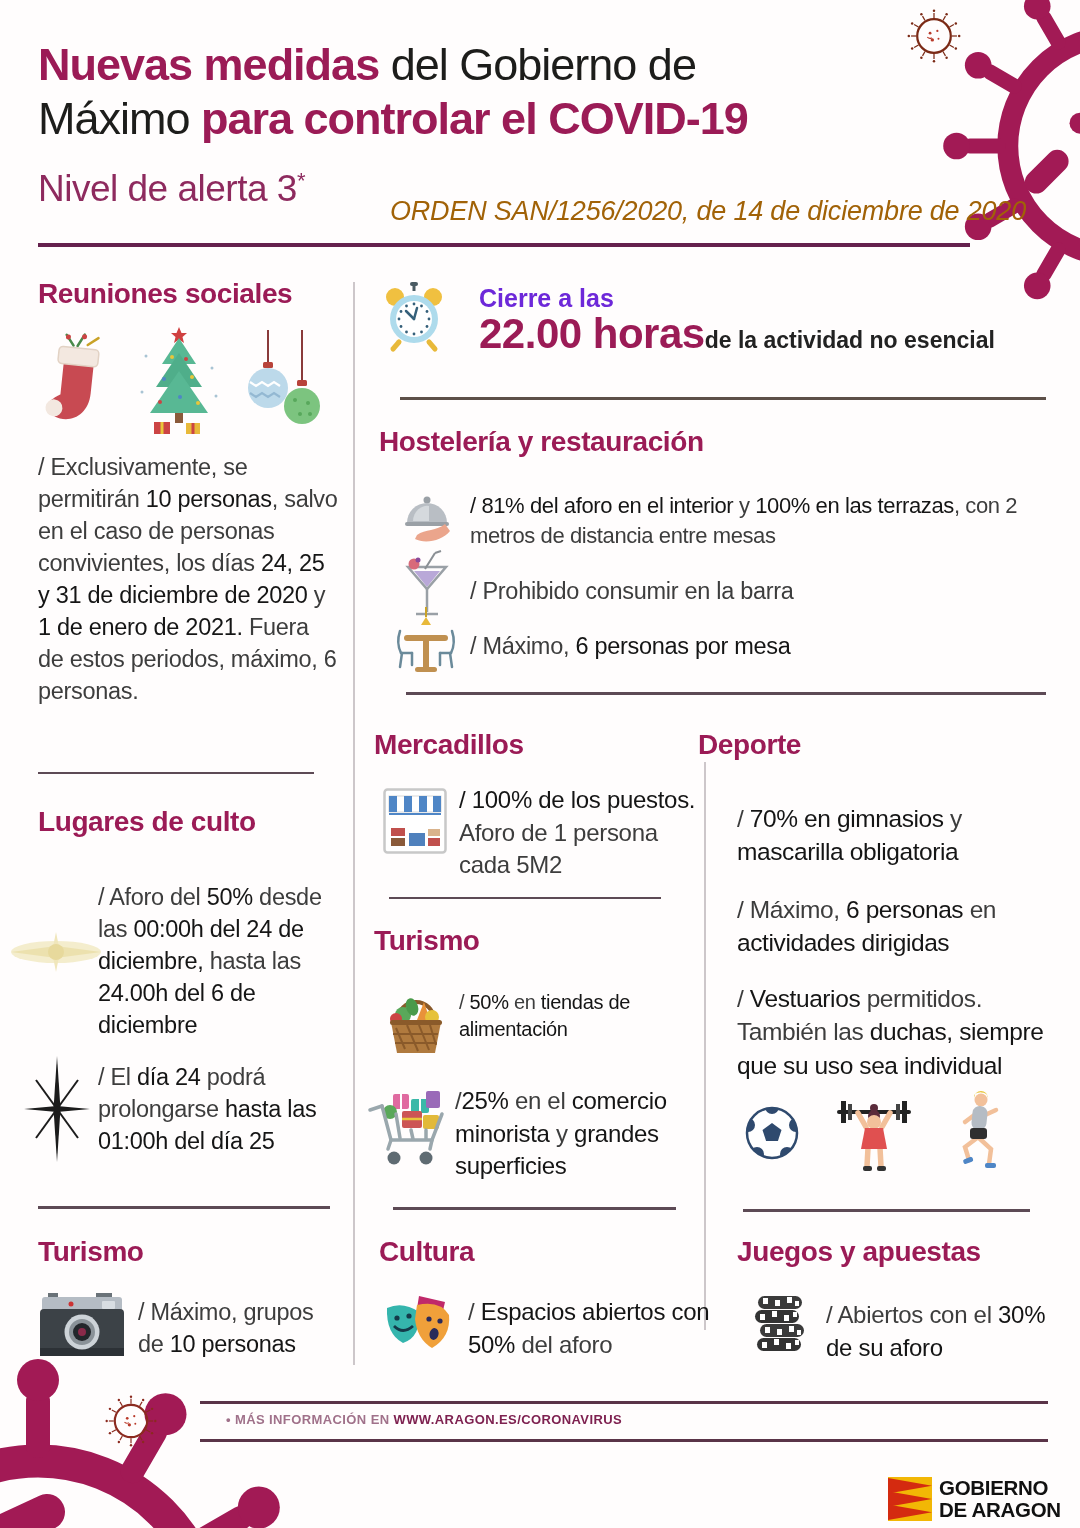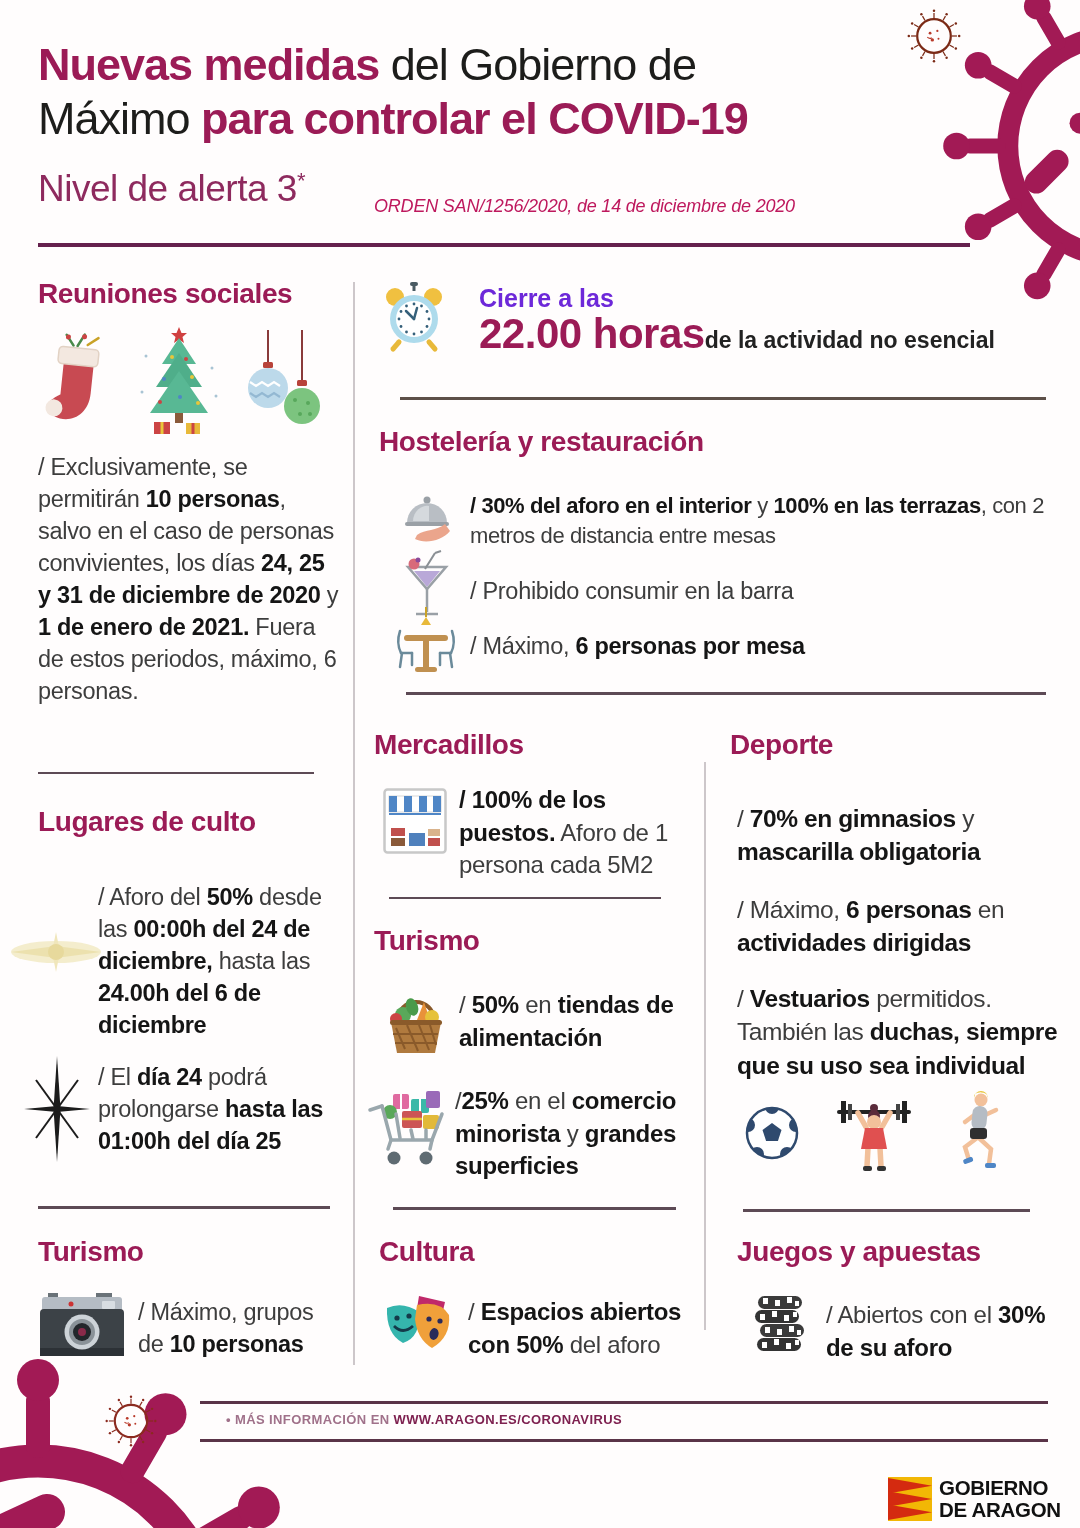--- a/index.html
+++ b/index.html
@@ -1,30 +1,30 @@
 <!DOCTYPE html>
 <html><head>
 <meta charset="utf-8">
 <style>
   html,body{margin:0;padding:0;background:#e9e9e9;}
   #page{position:relative;width:1080px;height:1528px;background:#fffdfd;overflow:hidden;
         font-family:"Liberation Sans","DejaVu Sans",sans-serif;margin:0 auto;}
   .abs{position:absolute;}
   .sec-title{font-weight:bold;color:#9b1b56;font-size:28px;letter-spacing:-0.4px;}
   .body-text{font-size:23.5px;line-height:1.36;color:#3d3d3d;letter-spacing:-0.3px;}
-  .body-text b{color:#151515;font-weight:bold;}
+  .body-text b{color:#151515;font-weight:normal;}
   .rule{background:#5d4a55;}
   .vdiv{width:2px;background:#cdc7ca;}
   
   .title{font-size:45px;line-height:1.19;letter-spacing:-1px;color:#1d1d1b;font-weight:bold;}
   .title b{color:#9b1b56;text-align:right;}
   .title span{font-weight:normal;}
   .alert{font-size:37px;color:#8e2a5e;letter-spacing:-0.5px;}
   .alert sup{font-size:22px;}
-  .orden{font-size:18px;font-style:italic;color:#be185d;letter-spacing:-0.2px;}
+  .orden{font-size:27px;font-style:italic;color:#a16207;letter-spacing:-0.2px;margin-left:16px;}
   
   .cierre1{font-size:25px;font-weight:bold;color:#6d28d9;}
   .cierre-row{display:flex;align-items:baseline;}
   .cierre-time{font-size:42px;font-weight:bold;color:#9b1b56;letter-spacing:-0.5px;}
   .cierre-suffix{font-size:23px;font-weight:bold;color:#222;margin-left:0;}
   
   .finfo{font-size:13px;letter-spacing:0.4px;font-weight:bold;}
   .finfo .pre{color:#a0718a;}
   .finfo .url{color:#7e2150;}
   .logo-text{font-size:20.5px;font-weight:800;color:#111;line-height:1.05;letter-spacing:-0.3px;}
@@ -288,21 +288,21 @@
 
   <div class="abs sec-title" style="left:379px;top:426px">Hostelería y restauración</div>
 
   <svg class="abs" style="left:399px;top:489px" width="56" height="58" viewBox="0 0 56 58">
     <circle cx="28" cy="11" r="3.5" fill="#9aa0a6"></circle>
     <path d="M8,34 A20,20 0 0 1 48,34 Z" fill="#b9bec4"></path>
     <path d="M14,32 A14,16 0 0 1 30,17 L30,32 Z" fill="#d5d9dd"></path>
     <rect x="6" y="33" width="44" height="4" rx="2" fill="#9aa0a6"></rect>
     <path d="M18,46 C26,40 38,42 46,35 L51,42 C43,52 26,55 16,50 Z" fill="#eba58c"></path>
   </svg>
-  <div class="abs body-text" style="left:470px;top:491px;width:590px;font-size:22px;letter-spacing:-0.4px"><b>/ </b><b>30% del aforo en el interior</b><span> y </span><b>100% en las terrazas</b><span>, con 2 metros de distancia entre mesas</span></div>
+  <div class="abs body-text" style="left:470px;top:491px;width:590px;font-size:22px;letter-spacing:-0.4px"><b>/ </b><b>81% del aforo en el interior</b><span> y </span><b>100% en las terrazas</b><span>, con 2 metros de distancia entre mesas</span></div>
 
   <svg class="abs" style="left:404px;top:549px" width="46" height="74" viewBox="0 0 46 74">
     <polygon points="10,22 36,22 23,38" fill="#b9a8d8"></polygon>
     <g stroke="#9aa0a6" stroke-width="2.5" fill="none">
       <polygon points="4,18 42,18 23,40"></polygon>
       <line x1="23" y1="40" x2="23" y2="63"></line>
       <line x1="12" y1="65" x2="34" y2="65"></line>
     </g>
     <line x1="31" y1="4" x2="21" y2="20" stroke="#8a8f94" stroke-width="2"></line>
     <line x1="31" y1="4" x2="37" y2="2" stroke="#8a8f94" stroke-width="2"></line>
@@ -363,21 +363,21 @@
     <g stroke="#8a5a2a" stroke-width="2">
       <line x1="13" y1="38" x2="22" y2="59"></line>
         <line x1="24" y1="35" x2="35" y2="61"></line>
       <line x1="36" y1="35" x2="46" y2="60"></line>
         <line x1="47" y1="35" x2="53" y2="55"></line>
       <line x1="10" y1="44" x2="55" y2="44"></line>
         <line x1="12" y1="53" x2="54" y2="53"></line>
     </g>
     <rect x="7" y="30" width="52" height="5" rx="2.5" fill="#8a5a2a"></rect>
   </svg>
-  <div class="abs body-text" style="left:459px;top:989px;width:245px;font-size:24px"><span>/ </span><b>50%</b><span> en </span><b>tiendas de alimentación</b></div>
+  <div class="abs body-text" style="left:459px;top:989px;width:245px;font-size:20px"><span>/ </span><b>50%</b><span> en </span><b>tiendas de alimentación</b></div>
 
   <svg class="abs" style="left:366px;top:1086px" width="88" height="86" viewBox="0 0 88 86">
     <rect x="27" y="8" width="16" height="15" rx="2" fill="#e06aa0"></rect>
       <line x1="35" y1="8" x2="35" y2="23" stroke="#fff" stroke-width="2"></line>
     <rect x="45" y="13" width="18" height="14" rx="2" fill="#3bb8a8"></rect>
       <line x1="54" y1="13" x2="54" y2="27" stroke="#fff" stroke-width="2"></line>
     <rect x="60" y="5" width="14" height="17" rx="2" fill="#9a6ab8"></rect>
     <circle cx="24" cy="26" r="7" fill="#5aa85a"></circle>
     <rect x="36" y="25" width="20" height="17" rx="2" fill="#cc5555"></rect>
       <line x1="36" y1="33" x2="56" y2="33" stroke="#e8c63a" stroke-width="2.5"></line>
@@ -389,21 +389,21 @@
         <line x1="45" y1="44" x2="47" y2="53"></line>
         <line x1="60" y1="44" x2="60" y2="53"></line>
       <line x1="25" y1="54" x2="22" y2="63"></line>
         <line x1="66" y1="54" x2="64" y2="63"></line>
     </g>
     <circle cx="28" cy="72" r="6.5" fill="#5f6b72"></circle>
       <circle cx="60" cy="72" r="6.5" fill="#5f6b72"></circle>
   </svg>
   <div class="abs body-text" style="left:455px;top:1085px;width:250px;font-size:24px"><span>/</span><b>25%</b><span> en el </span><b>comercio minorista</b><span> y </span><b>grandes superficies</b></div>
 
-  <div class="abs sec-title" style="left:730px;top:729px">Deporte</div>
+  <div class="abs sec-title" style="left:698px;top:729px">Deporte</div>
   <div class="abs body-text" style="left:737px;top:802px;width:320px;font-size:24.5px;letter-spacing:-0.4px"><span>/ </span><b>70% en gimnasios</b><span> y </span><b>mascarilla obligatoria</b></div>
   <div class="abs body-text" style="left:737px;top:893px;width:320px;font-size:24.5px;letter-spacing:-0.4px"><span>/ Máximo, </span><b>6 personas</b><span> en </span><b>actividades dirigidas</b></div>
   <div class="abs body-text" style="left:737px;top:982px;width:325px;font-size:24.5px;letter-spacing:-0.4px"><span>/ </span><b>Vestuarios</b><span> permitidos. También las </span><b>duchas, siempre que su uso sea individual</b></div>
 
   <svg class="abs" style="left:744px;top:1105px" width="56" height="56" viewBox="0 0 56 56">
     <defs>
         <clipPath id="ballclip">
           <circle cx="28" cy="28" r="25"></circle>
         </clipPath>
       </defs>

